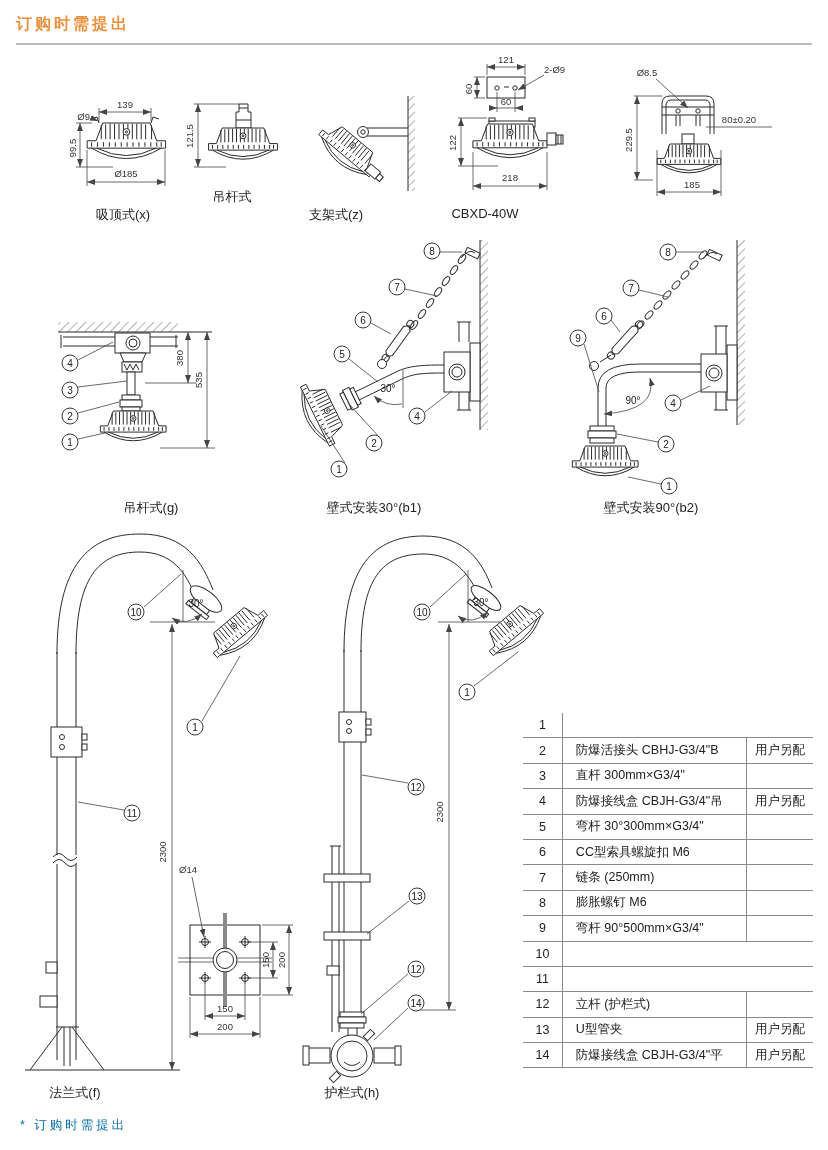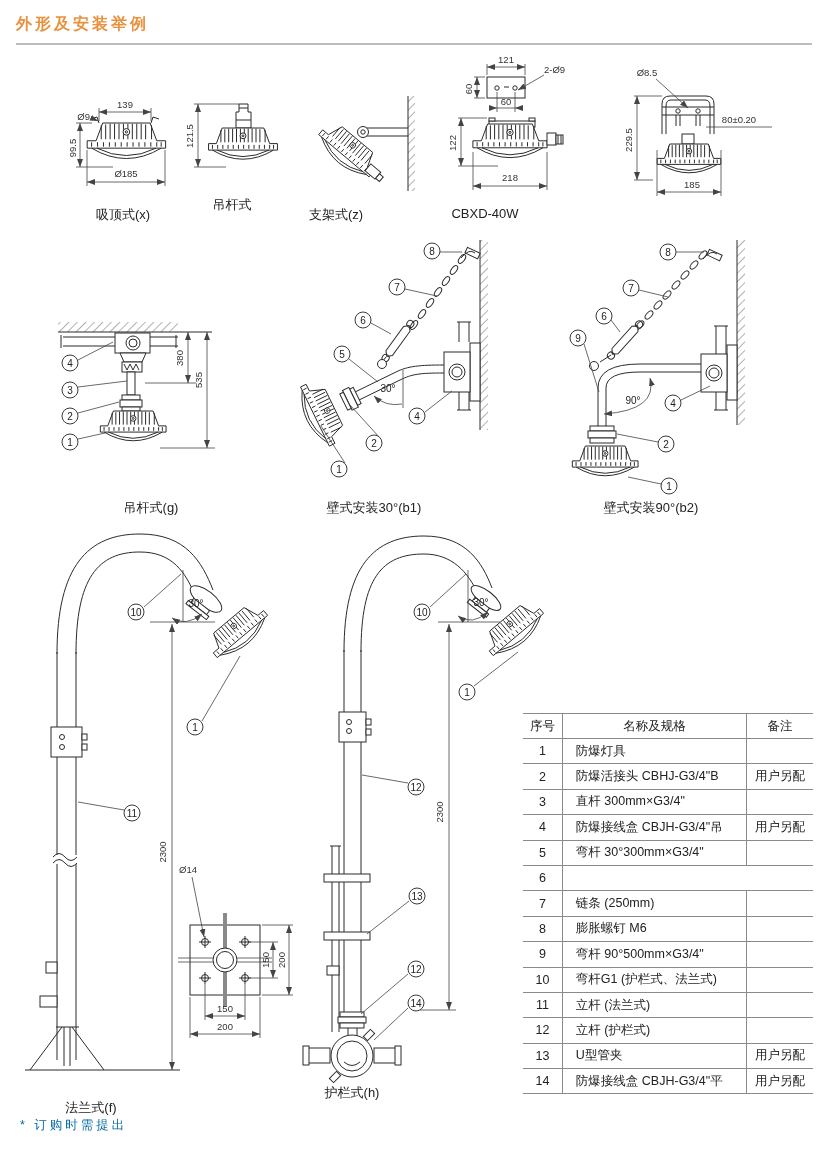--- a/index.html
+++ b/index.html
@@ -27,21 +27,21 @@
   .trow.hd{border-top:1px solid #8a8a8a;height:26px;font-size:13px;}
   .c1{width:39px;text-align:center;font-size:12.5px;align-self:stretch;display:flex;align-items:center;justify-content:center;}
   .c2{width:185px;border-left:1px solid #8a8a8a;padding-left:13px;font-size:12.5px;align-self:stretch;display:flex;align-items:center;box-sizing:border-box;}
   .c3{width:66px;border-left:1px solid #8a8a8a;text-align:center;font-size:12.5px;align-self:stretch;display:flex;align-items:center;justify-content:center;}
   .trow.hd .c2{justify-content:center;padding-left:0;}
 </style>
 </head>
 <body>
 
 <div id="hdr" class="abs">
-  <span class="t">外形及安装举例</span>
+  <span class="t">订购时需提出</span>
 </div>
 
 <svg class="abs" width="828" height="1150" viewBox="0 0 828 1150">
   <defs>
     <marker id="ar" markerWidth="9" markerHeight="8" refX="8" refY="3" orient="auto-start-reverse" markerUnits="userSpaceOnUse">
       <path d="M0,0 L8,3 L0,6 Z" fill="#444"></path>
     </marker>
     <pattern id="ht" width="6" height="6" patternUnits="userSpaceOnUse" patternTransform="rotate(45)">
       <line x1="0" y1="0" x2="0" y2="6" stroke="#666" stroke-width="1"></line>
     </pattern>
@@ -486,38 +486,32 @@
     </g>
     <g class="co">
       <line class="dim" x1="408" y1="1008" x2="374" y2="1040"></line>
       <circle cx="416" cy="1003" r="8"></circle>
         <text x="416" y="1006.5">14</text>
     </g>
   </g>
 </svg>
 
 <div class="cap" style="left:115px;top:206px;">吸顶式(x)</div>
-<div class="cap" style="left:224px;top:196px;">吊杆式</div>
+<div class="cap" style="left:224px;top:188px;">吊杆式</div>
 <div class="cap" style="left:328px;top:206px;">支架式(z)</div>
 <div class="cap" style="left:477px;top:206px;">CBXD-40W</div>
 <div class="cap" style="left:143px;top:499px;">吊杆式(g)</div>
 <div class="cap" style="left:366px;top:499px;">壁式安装30°(b1)</div>
 <div class="cap" style="left:643px;top:499px;">壁式安装90°(b2)</div>
-<div class="cap" style="left:83px;top:1084px;margin-top:15px;">法兰式(f)</div>
+<div class="cap" style="left:67px;top:1084px;">法兰式(f)</div>
 <div class="cap" style="left:344px;top:1084px;">护栏式(h)</div>
 
 <div id="ptable" class="abs">
-  <div class="trow hd">
-    <div class="c1">序号</div>
-    <div class="c2">名称及规格</div>
-    <div class="c3">备注</div>
-  </div>
   <div class="trow">
     <div class="c1">1</div>
-    <div class="c2">防爆灯具</div>
     <div class="c3"></div>
   </div>
   <div class="trow">
     <div class="c1">2</div>
     <div class="c2">防爆活接头 CBHJ-G3/4"B</div>
     <div class="c3">用户另配</div>
   </div>
   <div class="trow">
     <div class="c1">3</div>
     <div class="c2">直杆 300mm×G3/4"</div>
@@ -528,45 +522,44 @@
     <div class="c2">防爆接线盒 CBJH-G3/4"吊</div>
     <div class="c3">用户另配</div>
   </div>
   <div class="trow">
     <div class="c1">5</div>
     <div class="c2">弯杆 30°300mm×G3/4"</div>
     <div class="c3"></div>
   </div>
   <div class="trow">
     <div class="c1">6</div>
+    <div class="c2">CC型索具螺旋扣 M6</div>
     <div class="c3"></div>
   </div>
   <div class="trow">
     <div class="c1">7</div>
     <div class="c2">链条 (250mm)</div>
     <div class="c3"></div>
   </div>
   <div class="trow">
     <div class="c1">8</div>
     <div class="c2">膨胀螺钉 M6</div>
     <div class="c3"></div>
   </div>
   <div class="trow">
     <div class="c1">9</div>
     <div class="c2">弯杆 90°500mm×G3/4"</div>
     <div class="c3"></div>
   </div>
   <div class="trow">
     <div class="c1">10</div>
-    <div class="c2">弯杆G1 (护栏式、法兰式)</div>
     <div class="c3"></div>
   </div>
   <div class="trow">
     <div class="c1">11</div>
-    <div class="c2">立杆 (法兰式)</div>
     <div class="c3"></div>
   </div>
   <div class="trow">
     <div class="c1">12</div>
     <div class="c2">立杆 (护栏式)</div>
     <div class="c3"></div>
   </div>
   <div class="trow">
     <div class="c1">13</div>
     <div class="c2">U型管夹</div>

